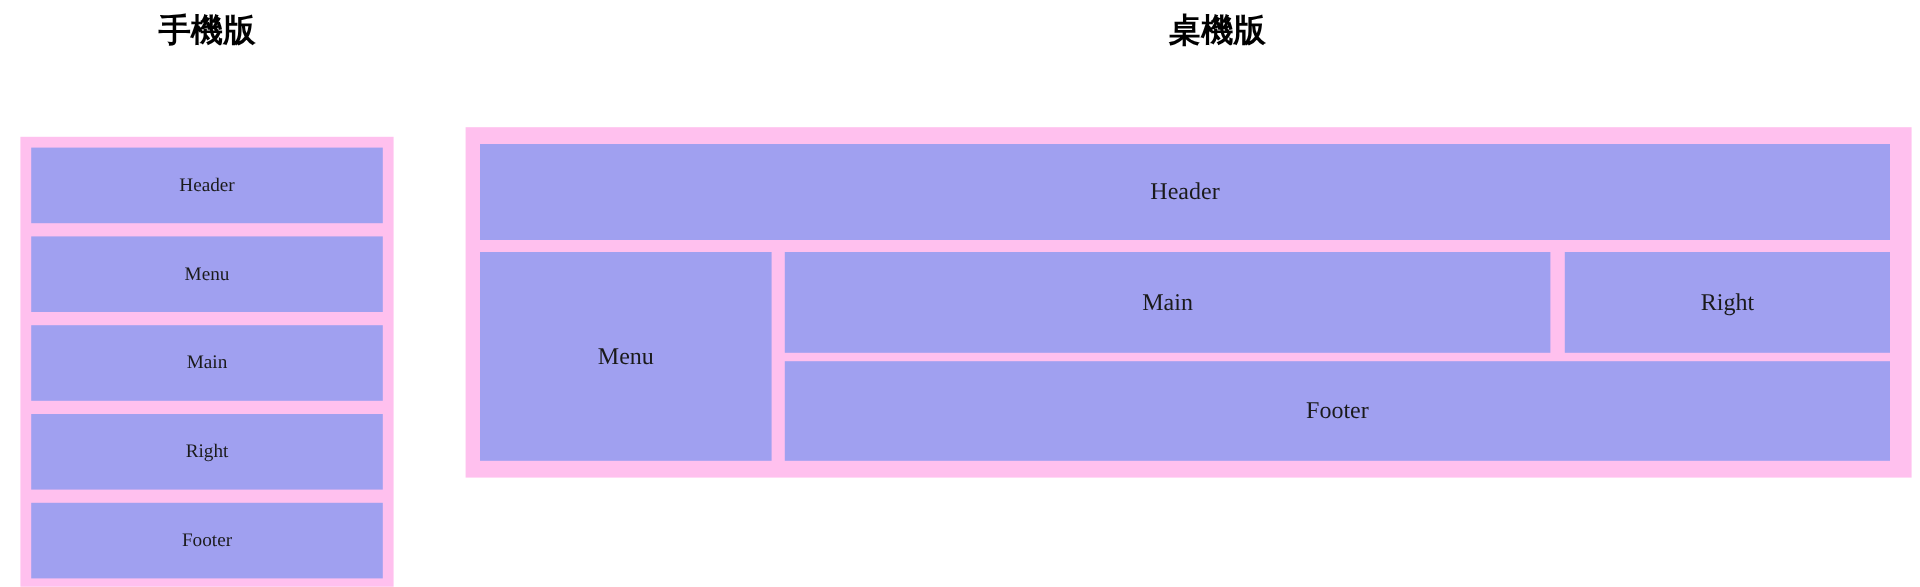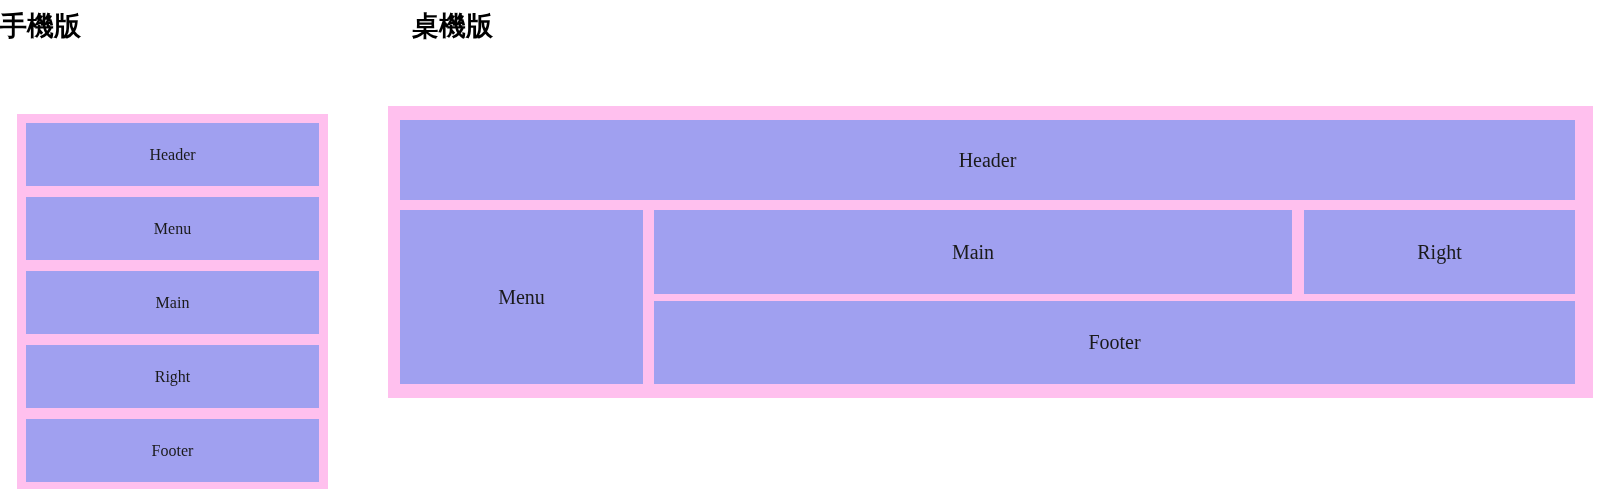--- a/index.html
+++ b/index.html
@@ -18,21 +18,21 @@
 
   
   .section-title {
     position: absolute;
     font-family: "DejaVu Sans", "Liberation Sans", sans-serif;
     font-weight: bold;
     font-size: 27px;
     color: #000000;
     line-height: 1;
     white-space: nowrap;
-    text-align: left;
+    text-align: center;
   }
   #mobile-title {
     left: 0;
     top: 12px;
     width: 345px;
   }
   #desktop-title {
     left: 412px;
     top: 12px;
     width: 1205px;

